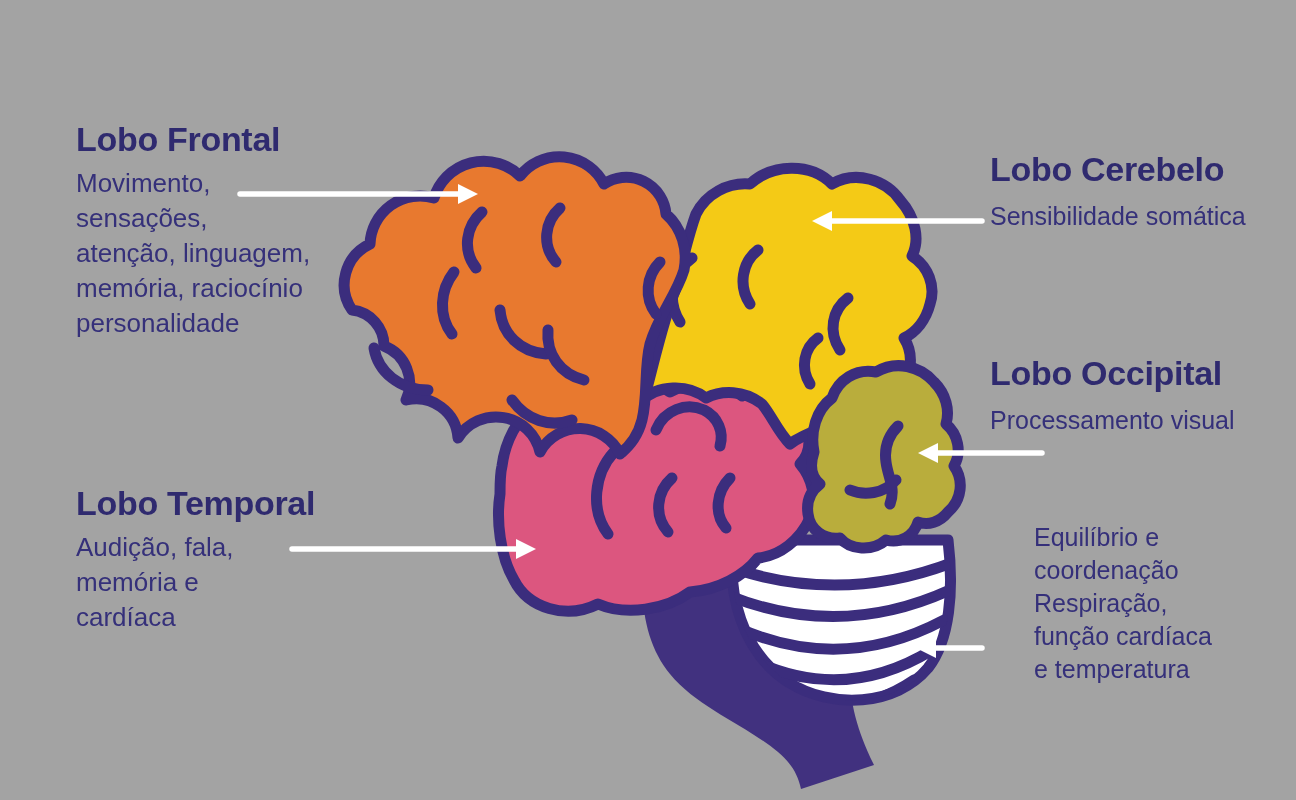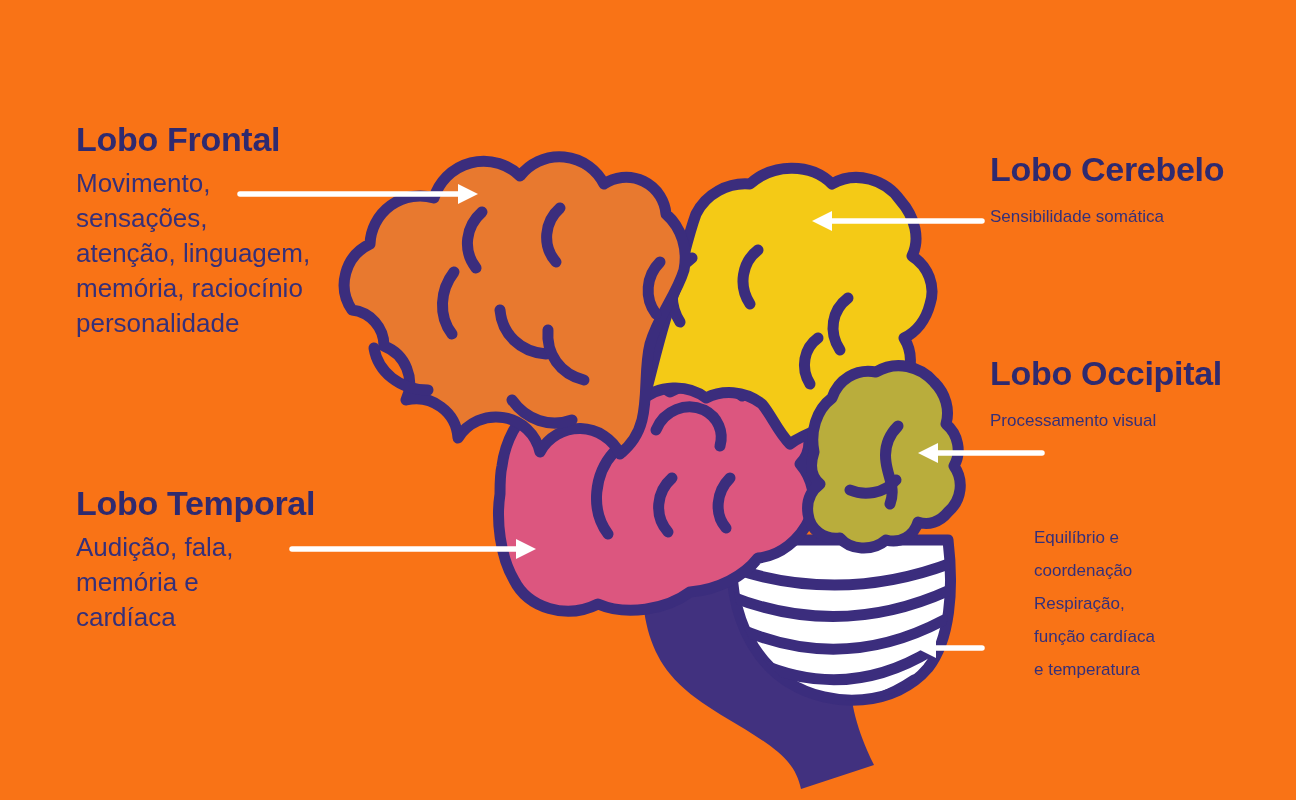--- a/index.html
+++ b/index.html
@@ -1,32 +1,32 @@
 <!DOCTYPE html>
 <html><head>
 <meta charset="utf-8">
 <style>
   html,body{margin:0;padding:0;}
   body{
     width:1296px;height:800px;overflow:hidden;
     font-family:"Liberation Sans","DejaVu Sans",sans-serif;
     background:#8dc7d0;
   }
-  .stage{position:relative;width:1296px;height:800px;background:#f97316;}
+  .stage{position:relative;width:1296px;height:800px;background:#a3a3a3;}
   .brain-svg{position:absolute;left:0;top:0;width:1296px;height:800px;}
   .label{position:absolute;}
   .label h2{
     margin:0;font-size:34px;line-height:38px;font-weight:bold;
     color:#2f2a6f;letter-spacing:-0.3px;white-space:pre-line;
   }
   .label p{
     margin:8px 0 0 0;font-size:26px;line-height:35px;font-weight:normal;
     color:#35307a;white-space:pre-line;
   }
-  .label-right p{font-size:17px;line-height:33px;}
+  .label-right p{font-size:25px;line-height:33px;}
   .label-frontal{left:76px;top:120px;width:300px;}
   .label-temporal{left:76px;top:484px;width:300px;}
   .label-parietal{left:990px;top:150px;width:300px;}
   .label-parietal p{margin-top:12px;}
   .label-occipital{left:990px;top:354px;width:300px;}
   .label-occipital p{margin-top:12px;}
   .label-cerebellum{left:990px;top:512px;width:300px;}
   .label-cerebellum p{margin-top:9px;margin-left:44px;}
 </style>
 </head>

